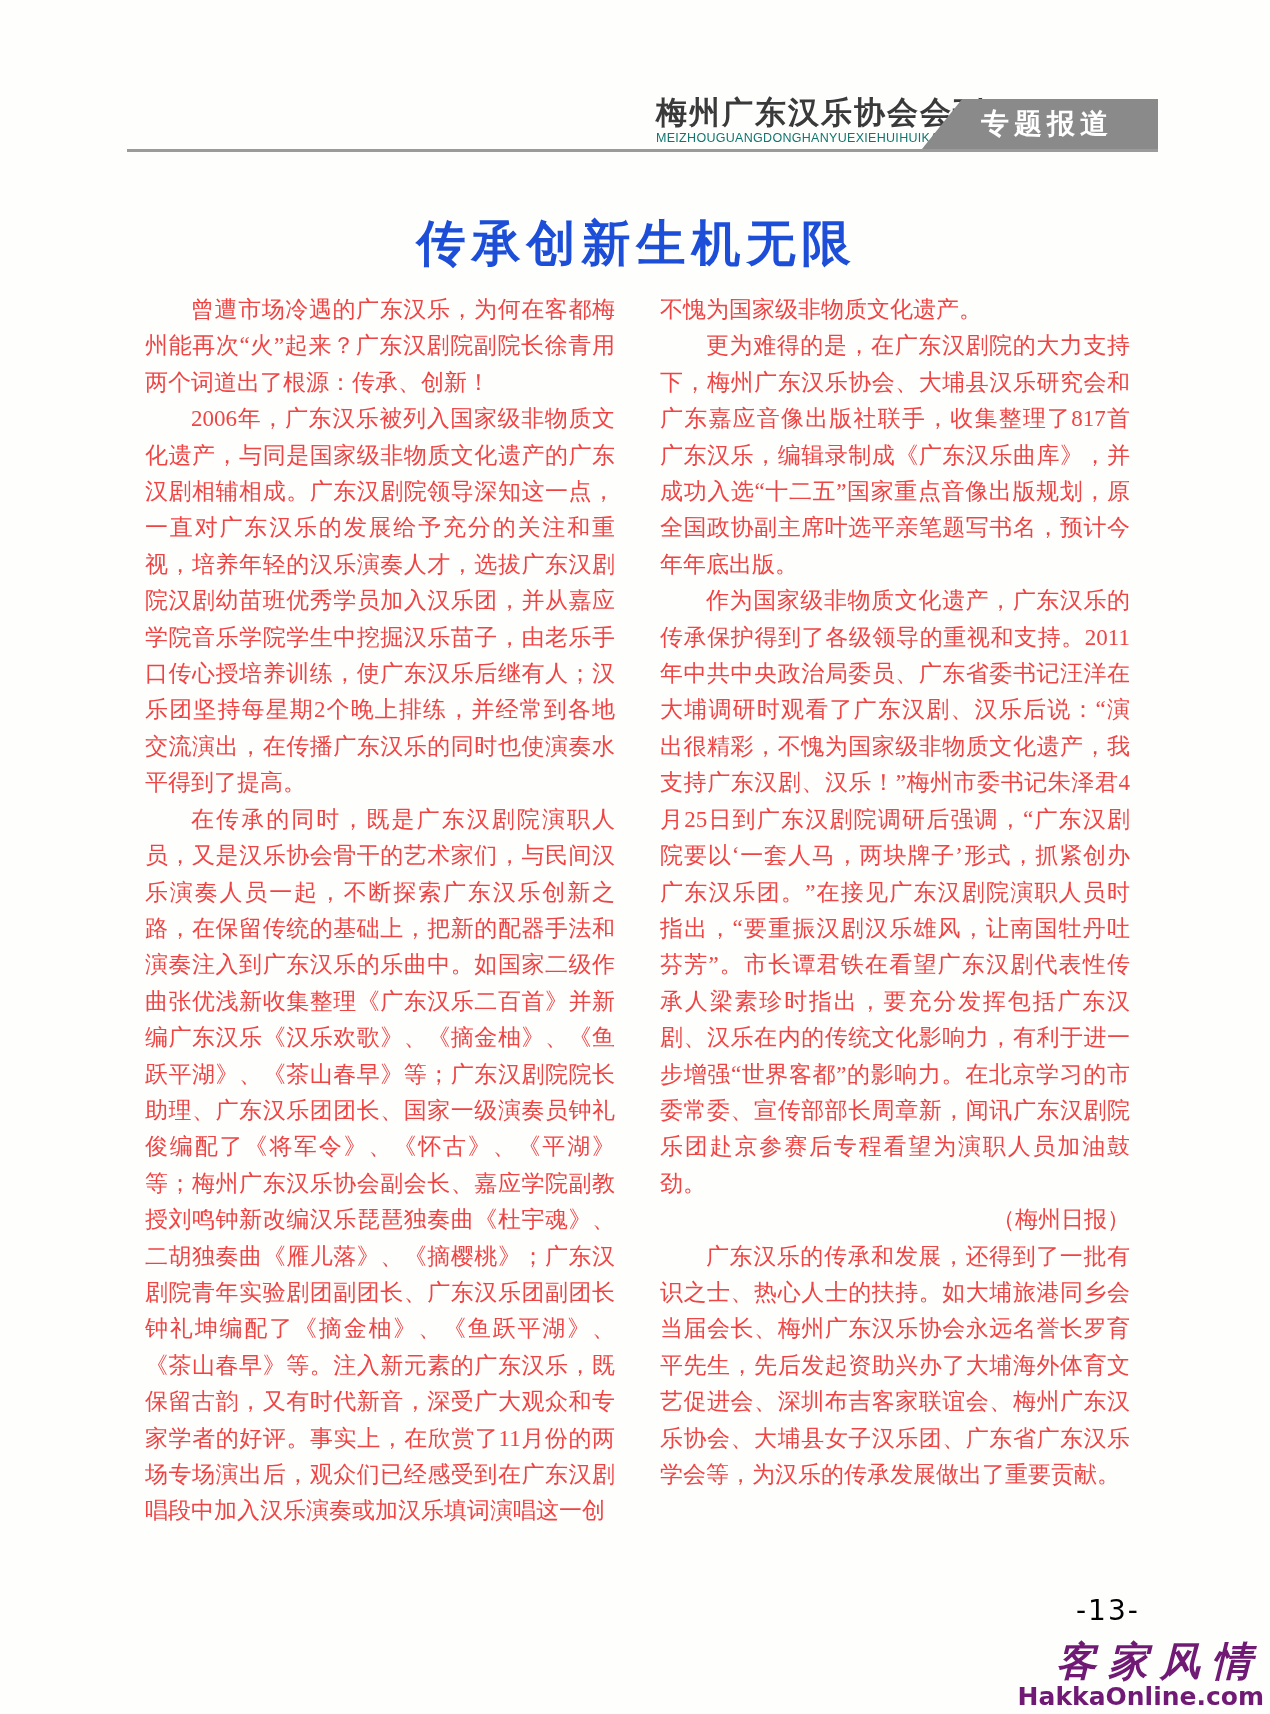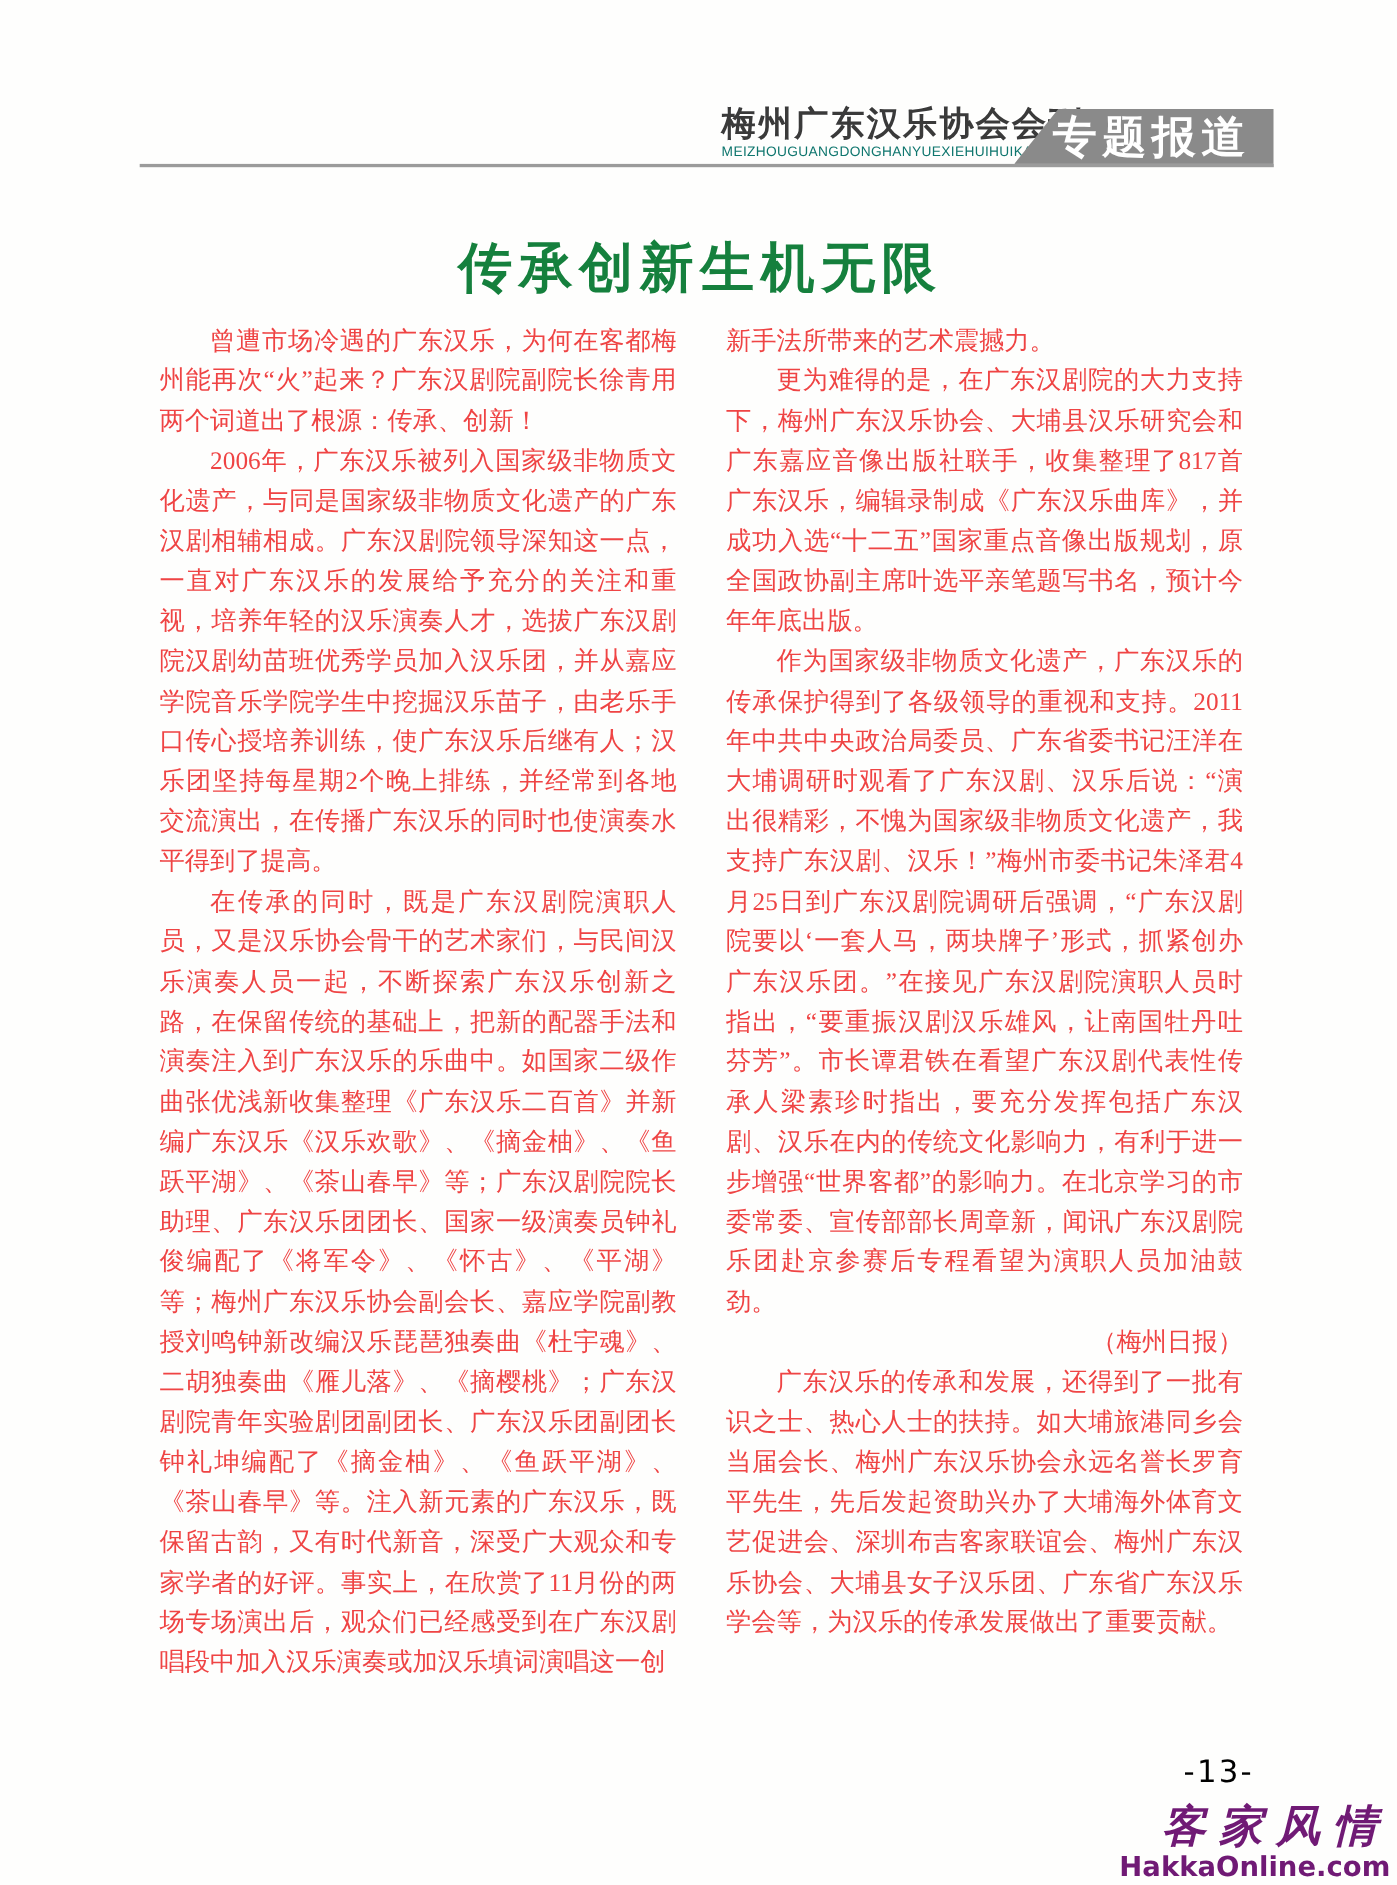--- a/index.html
+++ b/index.html
@@ -30,29 +30,29 @@
     white-space:nowrap;
     font-family:"Liberation Sans","DejaVu Sans",sans-serif;
   }
   .badge{
     position:absolute;left:922px;top:99px;width:236px;height:50px;
     background:#8a8a8a;
     clip-path:polygon(17% 0,100% 0,100% 100%,0 100%);
     display:flex;align-items:center;justify-content:center;
   }
   .badge-text{
-    color:#ffffff;font-size:40px;font-weight:bold;letter-spacing:5px;
+    color:#ffffff;font-size:28px;font-weight:bold;letter-spacing:5px;
     padding-left:14px;
     font-family:"Liberation Sans","DejaVu Sans",sans-serif;
   }
   
   .article-title{
     position:absolute;left:130px;top:214px;width:1013px;
     text-align:center;
-    font-size:49px;font-weight:900;color:#15803d;
+    font-size:49px;font-weight:900;color:#1d4ed8;
     letter-spacing:6px;line-height:60px;
   }
   
   .col{
     position:absolute;top:292px;width:470px;
     font-size:23px;line-height:36.4px;
     text-align:justify;color:#ef4444;
   }
   .col-left{left:145px;}
   .col-right{left:660px;}
@@ -96,21 +96,21 @@
   <div class="hdr-rule"></div>
 
   <div class="article-title">传承创新生机无限</div>
 
   <div class="col col-left">
       <p class="para indent">曾遭市场冷遇的广东汉乐，为何在客都梅州能再次“火”起来？广东汉剧院副院长徐青用两个词道出了根源：传承、创新！</p>
       <p class="para indent">2006年，广东汉乐被列入国家级非物质文化遗产，与同是国家级非物质文化遗产的广东汉剧相辅相成。广东汉剧院领导深知这一点，一直对广东汉乐的发展给予充分的关注和重视，培养年轻的汉乐演奏人才，选拔广东汉剧院汉剧幼苗班优秀学员加入汉乐团，并从嘉应学院音乐学院学生中挖掘汉乐苗子，由老乐手口传心授培养训练，使广东汉乐后继有人；汉乐团坚持每星期2个晚上排练，并经常到各地交流演出，在传播广东汉乐的同时也使演奏水平得到了提高。</p>
       <p class="para indent">在传承的同时，既是广东汉剧院演职人员，又是汉乐协会骨干的艺术家们，与民间汉乐演奏人员一起，不断探索广东汉乐创新之路，在保留传统的基础上，把新的配器手法和演奏注入到广东汉乐的乐曲中。如国家二级作曲张优浅新收集整理《广东汉乐二百首》并新编广东汉乐《汉乐欢歌》、《摘金柚》、《鱼跃平湖》、《茶山春早》等；广东汉剧院院长助理、广东汉乐团团长、国家一级演奏员钟礼俊编配了《将军令》、《怀古》、《平湖》等；梅州广东汉乐协会副会长、嘉应学院副教授刘鸣钟新改编汉乐琵琶独奏曲《杜宇魂》、二胡独奏曲《雁儿落》、《摘樱桃》；广东汉剧院青年实验剧团副团长、广东汉乐团副团长钟礼坤编配了《摘金柚》、《鱼跃平湖》、《茶山春早》等。注入新元素的广东汉乐，既保留古韵，又有时代新音，深受广大观众和专家学者的好评。事实上，在欣赏了11月份的两场专场演出后，观众们已经感受到在广东汉剧唱段中加入汉乐演奏或加汉乐填词演唱这一创</p>
     </div>
   <div class="col col-right">
-  <p class="para">新手法所带来的艺术震撼力。</p>
+  <p class="para">不愧为国家级非物质文化遗产。</p>
       <p class="para indent">更为难得的是，在广东汉剧院的大力支持下，梅州广东汉乐协会、大埔县汉乐研究会和广东嘉应音像出版社联手，收集整理了817首广东汉乐，编辑录制成《广东汉乐曲库》，并成功入选“十二五”国家重点音像出版规划，原全国政协副主席叶选平亲笔题写书名，预计今年年底出版。</p>
       <p class="para indent">作为国家级非物质文化遗产，广东汉乐的传承保护得到了各级领导的重视和支持。2011年中共中央政治局委员、广东省委书记汪洋在大埔调研时观看了广东汉剧、汉乐后说：“演出很精彩，不愧为国家级非物质文化遗产，我支持广东汉剧、汉乐！”梅州市委书记朱泽君4月25日到广东汉剧院调研后强调，“广东汉剧院要以‘一套人马，两块牌子’形式，抓紧创办广东汉乐团。”在接见广东汉剧院演职人员时指出，“要重振汉剧汉乐雄风，让南国牡丹吐芬芳”。市长谭君铁在看望广东汉剧代表性传承人梁素珍时指出，要充分发挥包括广东汉剧、汉乐在内的传统文化影响力，有利于进一步增强“世界客都”的影响力。在北京学习的市委常委、宣传部部长周章新，闻讯广东汉剧院乐团赴京参赛后专程看望为演职人员加油鼓劲。</p>
       <p class="para attribution">（梅州日报）</p>
       <p class="para indent">广东汉乐的传承和发展，还得到了一批有识之士、热心人士的扶持。如大埔旅港同乡会当届会长、梅州广东汉乐协会永远名誉长罗育平先生，先后发起资助兴办了大埔海外体育文艺促进会、深圳布吉客家联谊会、梅州广东汉乐协会、大埔县女子汉乐团、广东省广东汉乐学会等，为汉乐的传承发展做出了重要贡献。</p>
     </div>
 
   <div class="page-num">-13-</div>
 
   <div class="watermark">
     <div class="wm-calli">客家风情</div>

